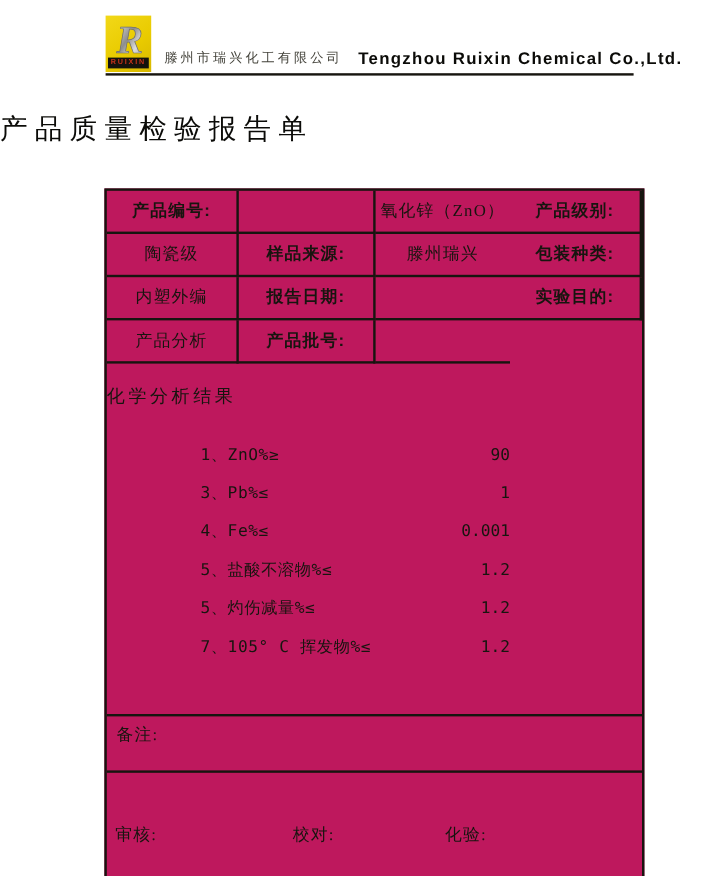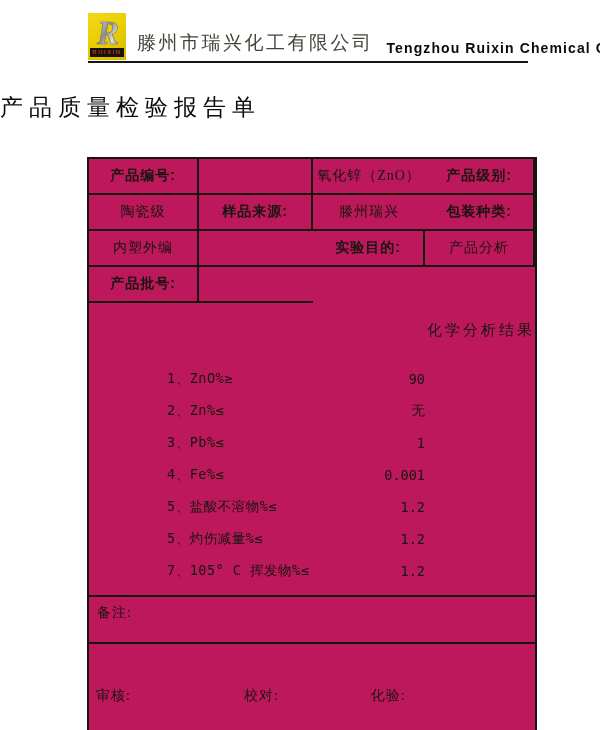--- a/index.html
+++ b/index.html
@@ -41,21 +41,21 @@
     color: #c8321a;
     font-family: "Liberation Sans", sans-serif;
     font-weight: bold;
     font-size: 6px;
     line-height: 9px;
     letter-spacing: 1.5px;
     text-align: center;
     margin-bottom: 3px;
   }
   .company-cn {
-    font-size: 19px;
+    font-size: 11px;
     letter-spacing: 2.5px;
     color: #45443c;
     white-space: nowrap;
     padding-bottom: 4px;
     margin-right: 13px;
   }
   .company-en {
     font-family: "Liberation Sans", sans-serif;
     font-weight: bold;
     font-size: 14px;
@@ -108,21 +108,21 @@
   }
   .cell-value { font-size: 14px; letter-spacing: 1px; }
 
   .analysis-cell {
     grid-column: 1 / -1;
     height: 294px;
     border-bottom: 2px solid #17150f;
     padding-top: 18px;
   }
   .analysis-heading {
-    text-align: right;
+    text-align: left;
     font-size: 15px;
     letter-spacing: 3px;
     height: 22px;
   }
   .analysis-items { margin-top: 20px; }
   .analysis-item {
     display: flex;
     justify-content: space-between;
     align-items: center;
     height: 32px;
@@ -186,39 +186,36 @@
   <div class="cell cell-value"></div>
   <div class="cell cell-value last-col">氧化锌（ZnO）</div>
 
   <div class="cell cell-label">产品级别:</div>
   <div class="cell cell-value">陶瓷级</div>
   <div class="cell cell-label">样品来源:</div>
   <div class="cell cell-value last-col">滕州瑞兴</div>
 
   <div class="cell cell-label">包装种类:</div>
   <div class="cell cell-value">内塑外编</div>
+  <div class="cell cell-label">报告日期:</div>
   <div class="cell cell-value last-col"></div>
 
   <div class="cell cell-label">实验目的:</div>
   <div class="cell cell-value">产品分析</div>
   <div class="cell cell-label">产品批号:</div>
   <div class="cell cell-value last-col"></div>
 
   <div class="analysis-cell">
     <div class="analysis-heading">化学分析结果</div>
     <div class="analysis-items">
       <div class="analysis-item">
         <span class="item-name">1、ZnO%≥</span>
         <span class="item-value">90</span>
       </div>
       <div class="analysis-item">
-        <span class="item-name">2、Zn%≤</span>
-        <span class="item-value">无</span>
-      </div>
-      <div class="analysis-item">
         <span class="item-name">3、Pb%≤</span>
         <span class="item-value">1</span>
       </div>
       <div class="analysis-item">
         <span class="item-name">4、Fe%≤</span>
         <span class="item-value">0.001</span>
       </div>
       <div class="analysis-item">
         <span class="item-name">5、盐酸不溶物%≤</span>
         <span class="item-value">1.2</span>

